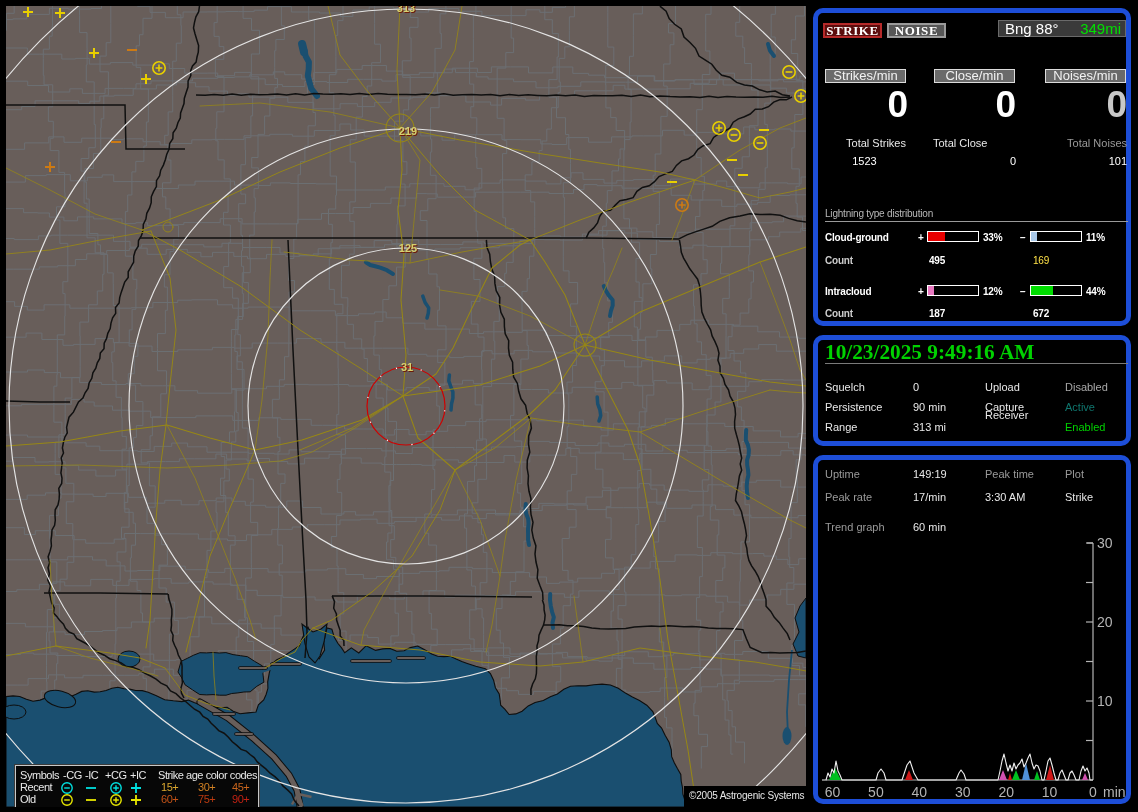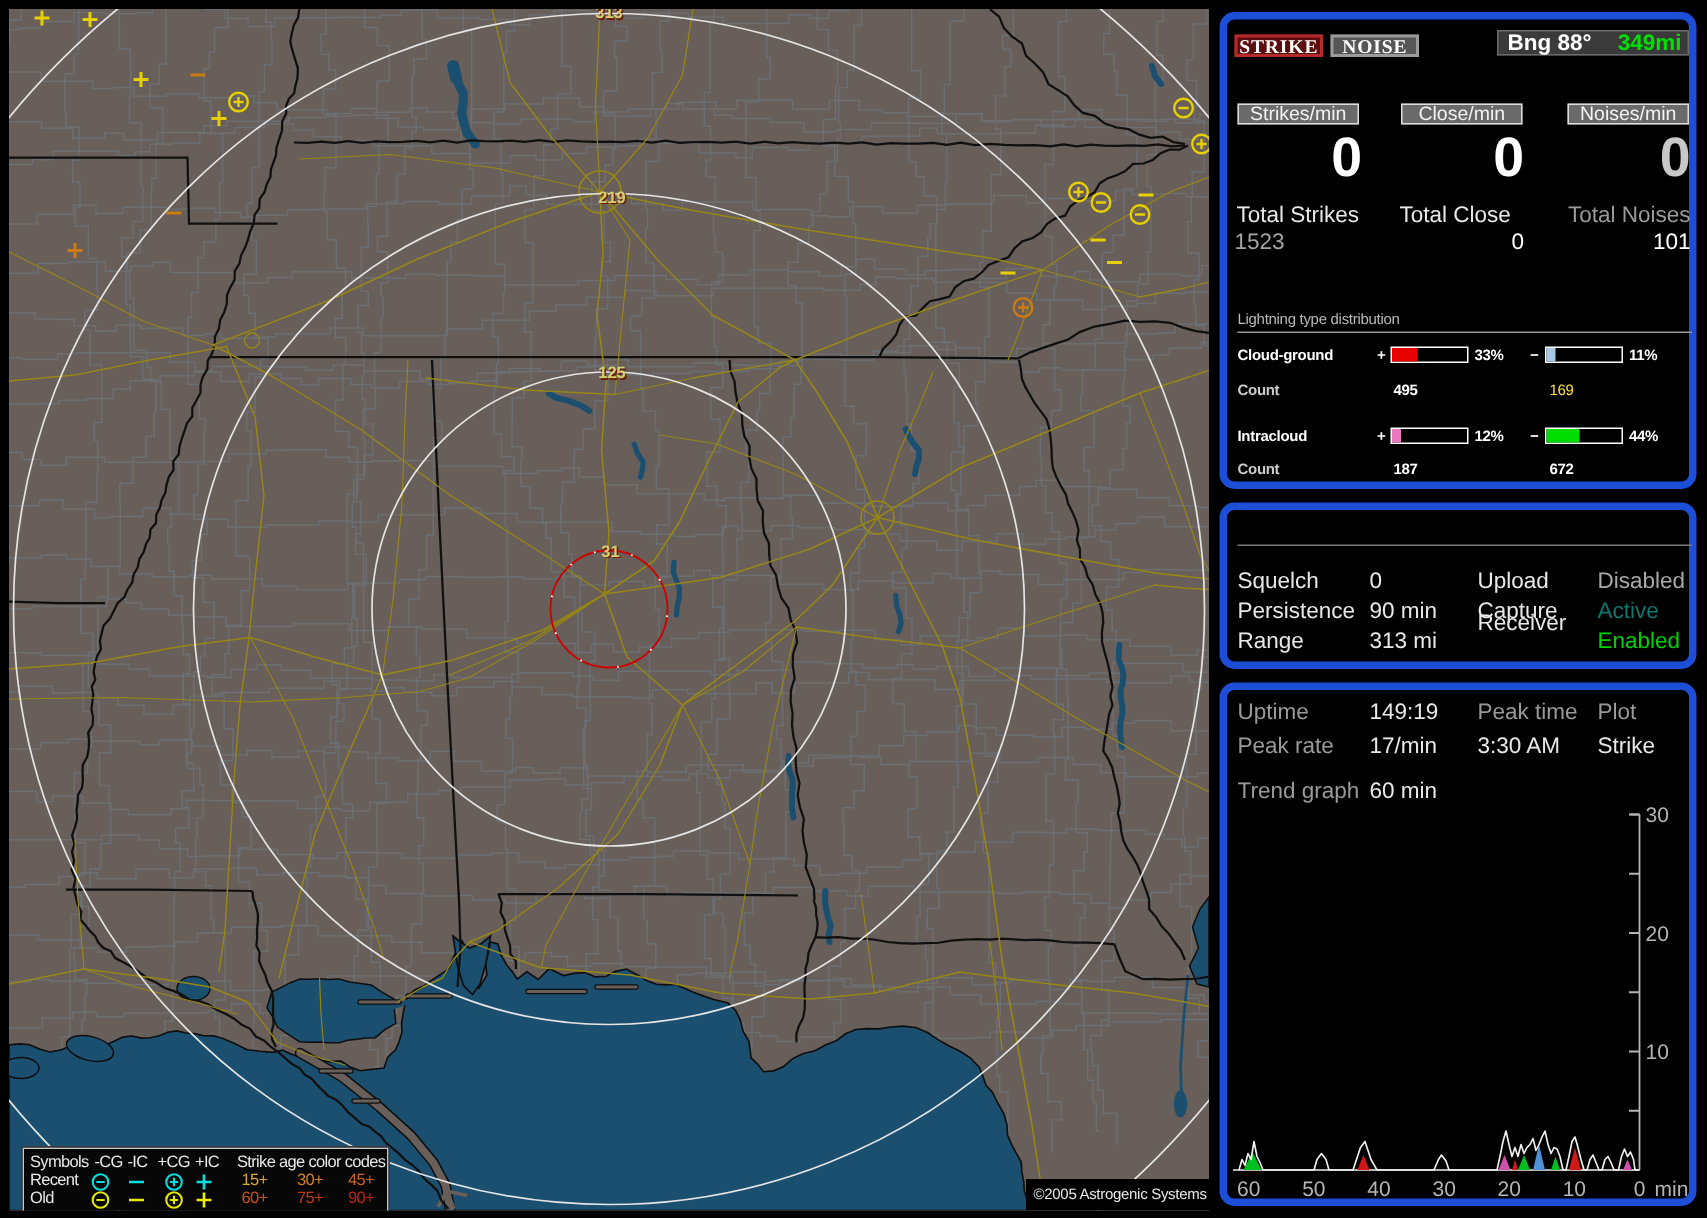--- a/index.html
+++ b/index.html
@@ -4,21 +4,21 @@
 html,body{width:1138px;height:812px;background:#000;font-family:"Liberation Sans",sans-serif;overflow:hidden}
 .abs{position:absolute}
 #map{position:absolute;left:6px;top:6px;width:800px;height:801px;overflow:hidden;background:#6b605d}
 .panel{position:absolute;left:813px;width:318px;background:#000;border:5px solid #1d4ed8;border-radius:10px}
 .panel .abs{white-space:nowrap}
 #legend{position:absolute;left:9px;top:759px;width:244px;height:44px;background:#070707;border:1px solid #c8c8c8;outline:1px solid #3a3a3a;color:#e8e8e8;font-size:11px;letter-spacing:-0.45px}
 #legend .abs{white-space:nowrap;line-height:11px}
 .btn{position:absolute;height:15px;font-family:"Liberation Serif",serif;font-weight:bold;font-size:13px;color:#fff;text-align:center;line-height:11px;letter-spacing:0.6px}
 .gb{position:absolute;height:14px;background:#6a6a6a;border:1px solid #dcdcdc;color:#f2f2f2;font-size:13px;text-align:center;line-height:12px}
 .bigz{position:absolute;font-size:37px;font-weight:bold;line-height:30px;text-align:right}
-.t16{position:absolute;font-size:15px;line-height:15px}
+.t16{position:absolute;font-size:11px;line-height:15px}
 .t15{position:absolute;font-size:10px;line-height:14px;letter-spacing:-0.2px}
 .bar{position:absolute;height:11px;border:1px solid #fff;background:#000}
 .bar i{display:block;height:100%}
 </style></head>
 <body>
 <div id="map">
     <svg width="800" height="801" viewBox="6 6 800 801" style="display:block">
 <rect x="6" y="6" width="800" height="801" fill="#685e5a"></rect>
 <g fill="none" stroke="#6f7d87" stroke-width="1" opacity="0.55">
 <path d="M14.2,2.0 14.2,13.3 6.5,13.3 6.5,30.3 -1.4,30.3 -1.4,46.9 -2.6,46.9 -2.6,57.0 -4.0,57.0 -4.0,78.4 -8.9,78.4 -8.9,96.8 -8.9,114.4 -0.4,114.4 -0.4,124.1 -0.4,137.5 -7.3,137.5 -7.3,151.1 -13.0,151.1 -13.0,168.8 -15.3,168.8 -15.3,186.0 -23.2,186.0 -23.2,198.1 -24.5,198.1 -24.5,211.8 -25.4,211.8 -25.4,225.3 -21.8,225.3 -21.8,238.0 -21.3,238.0 -21.3,260.1 -25.2,260.1 -25.2,283.8 -26.6,283.8 -26.6,304.2 -26.8,304.2 -26.8,313.8 -22.1,313.8 -22.1,331.4 -22.1,345.1 -20.4,345.1 -20.4,362.8 -14.2,362.8 -14.2,385.9 -11.3,385.9 -11.3,395.9 -8.6,395.9 -8.6,419.8 -12.5,419.8 -12.5,434.5 -21.1,434.5 -21.1,450.5 -28.0,450.5 -28.0,460.3 -34.7,460.3 -34.7,473.1 -28.0,473.1 -28.0,483.3 -27.1,483.3 -27.1,505.5 -20.6,505.5 -20.6,518.7 -23.1,518.7 -23.1,541.0 -23.1,552.2 -27.9,552.2 -27.9,564.7 -26.3,564.7 -26.3,577.7 -27.8,577.7 -27.8,592.2 -19.6,592.2 -19.6,611.6 -17.5,611.6 -17.5,630.7 -10.3,630.7 -10.3,651.4 -10.3,672.4 -12.1,672.4 -12.1,682.9 -20.0,682.9 -20.0,692.9 -26.1,692.9 -26.1,707.0 -35.1,707.0 -35.1,718.3 -37.5,718.3 -37.5,727.7 -37.5,745.9 -42.0,745.9 -42.0,760.1 -48.8,760.1"></path>
@@ -287,32 +287,32 @@
  <div class="abs" style="left:216px;top:16px;color:#c8641c">45+</div>
  <div class="abs" style="left:145px;top:28px;color:#c45317">60+</div>
  <div class="abs" style="left:182px;top:28px;color:#bd3b10">75+</div>
  <div class="abs" style="left:216px;top:28px;color:#c22213">90+</div>
 </div>
 </div>
 
 <div class="panel" id="p1" style="top:8px;height:318px">
  <div class="btn" style="left:5px;top:10px;width:59px;background:#5c0d0d;border:2px solid #b52a2a">STRIKE</div>
  <div class="btn" style="left:69px;top:10px;width:59px;background:#565656;border:2px solid #9a9a9a">NOISE</div>
- <div class="abs" style="left:180px;top:7px;width:128px;height:17px;background:#3a3a3a;border:1px solid #6a6a6a;font-size:15px;font-weight:bold;line-height:15px">
+ <div class="abs" style="left:180px;top:7px;width:128px;height:17px;background:#3a3a3a;border:1px solid #6a6a6a;font-size:15px;font-weight:normal;line-height:15px">
    <span style="color:#fff;margin-left:6px">Bng 88°</span><span style="color:#00e000;float:right;margin-right:4px">349mi</span></div>
  <div class="gb" style="left:7px;top:56px;width:81px">Strikes/min</div>
  <div class="gb" style="left:116px;top:56px;width:81px">Close/min</div>
  <div class="gb" style="left:227px;top:56px;width:81px">Noises/min</div>
  <div class="bigz" style="left:5px;top:77px;width:85px;color:#fff">0</div>
  <div class="bigz" style="left:113px;top:77px;width:85px;color:#fff">0</div>
  <div class="bigz" style="left:224px;top:77px;width:85px;color:#c8c8c8">0</div>
  <div class="t16 abs" style="left:5px;top:123px;width:83px;text-align:right;color:#e8e8e8">Total Strikes</div>
  <div class="t16 abs" style="left:115px;top:123px;width:83px;color:#e8e8e8">Total Close</div>
  <div class="t16 abs" style="left:226px;top:123px;width:83px;text-align:right;color:#9a9a9a">Total Noises</div>
- <div class="t16 abs" style="left:5px;top:141px;width:83px;text-align:left;color:#a3a3a3">1523</div>
+ <div class="t16 abs" style="left:5px;top:141px;width:83px;text-align:center;color:#ffffff">1523</div>
  <div class="t16 abs" style="left:115px;top:141px;width:83px;text-align:right;color:#fff">0</div>
  <div class="t16 abs" style="left:226px;top:141px;width:83px;text-align:right;color:#fff">101</div>
  <div class="t15 abs" style="left:7px;top:194px;color:#b8b8b8">Lightning type distribution</div>
  <div class="abs" style="left:7px;top:208px;width:303px;height:1px;background:#9a9a9a"></div>
  <div class="t15 abs" style="left:7px;top:218px;color:#fff;font-weight:bold">Cloud-ground</div>
  <div class="t15 abs" style="left:100px;top:218px;color:#fff;font-weight:bold">+</div>
  <div class="bar" style="left:109px;top:218px;width:52px">
       <i style="width:33%;background:#e80000"></i>
     </div>
  <div class="t15 abs" style="left:165px;top:218px;color:#fff;font-weight:bold">33%</div>
@@ -334,20 +334,21 @@
  <div class="bar" style="left:212px;top:272px;width:52px">
       <i style="width:44%;background:#00dd00"></i>
     </div>
  <div class="t15 abs" style="left:268px;top:272px;color:#fff;font-weight:bold">44%</div>
  <div class="t15 abs" style="left:7px;top:294px;color:#cccccc;font-weight:bold">Count</div>
  <div class="t15 abs" style="left:111px;top:294px;color:#fff;font-weight:bold">187</div>
  <div class="t15 abs" style="left:215px;top:294px;color:#fff;font-weight:bold">672</div>
 </div>
 
 <div class="panel" id="p2" style="top:335px;height:111px">
+ <div class="abs" style="left:7px;top:2px;font-family:'Liberation Serif',serif;font-size:21.3px;font-weight:bold;color:#00d200;line-height:21px">10/23/2025 9:49:16 AM</div>
  <div class="abs" style="left:7px;top:23px;width:303px;height:1px;background:#7a7a7a"></div>
  <div class="t16 abs" style="left:7px;top:40px;color:#e8e8e8">Squelch</div>
  <div class="t16 abs" style="left:95px;top:40px;color:#e8e8e8">0</div>
  <div class="t16 abs" style="left:167px;top:40px;color:#e8e8e8">Upload</div>
  <div class="t16 abs" style="left:247px;top:40px;color:#a8a8a8">Disabled</div>
  <div class="t16 abs" style="left:7px;top:60px;color:#e8e8e8">Persistence</div>
  <div class="t16 abs" style="left:95px;top:60px;color:#e8e8e8">90 min</div>
  <div class="t16 abs" style="left:167px;top:60px;color:#e8e8e8">Capture</div>
  <div class="t16 abs" style="left:247px;top:60px;color:#0f766e">Active</div>
  <div class="t16 abs" style="left:7px;top:80px;color:#e8e8e8">Range</div>

